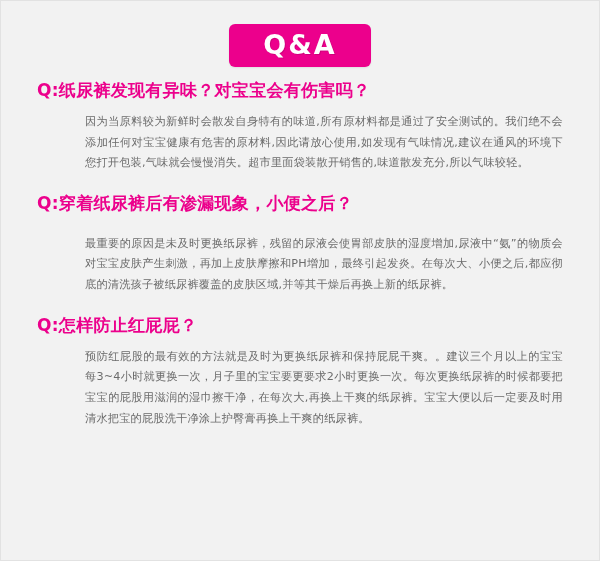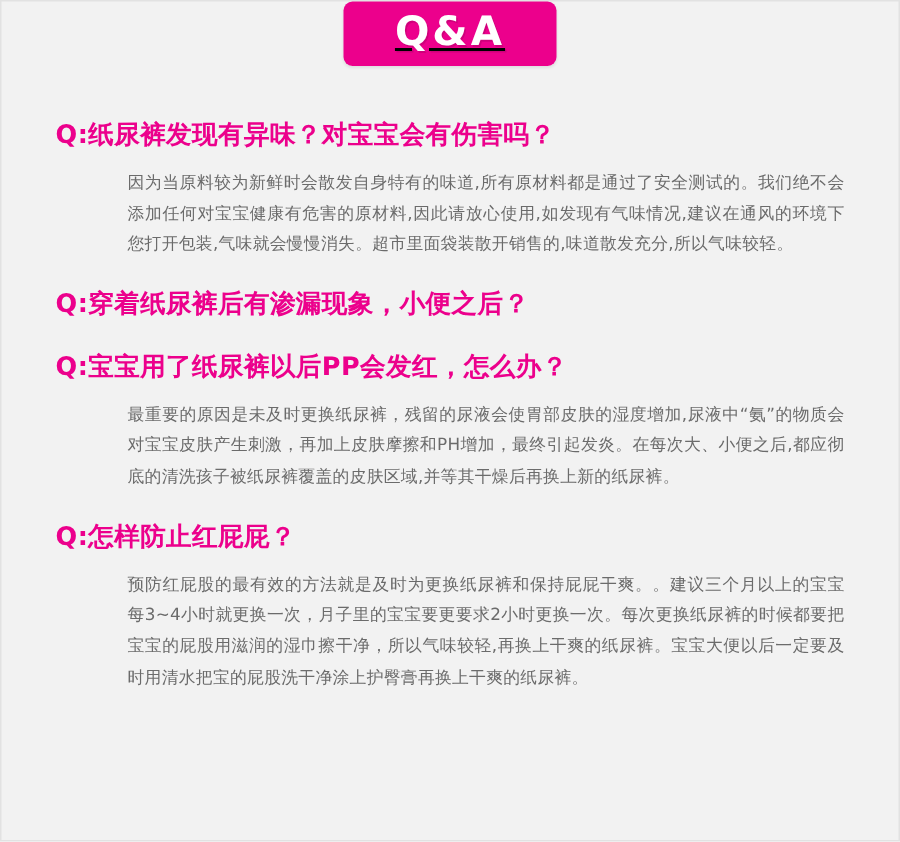--- a/index.html
+++ b/index.html
@@ -18,23 +18,22 @@
     position: relative;
     width: 600px;
     height: 561px;
     background: #f2f2f2;
     border: 1px solid #e2e2e2;
   }
   .header {
     position: relative;
     height: 66px;
     display: flex;
-    align-items: flex-start;
+    align-items: flex-end;
     justify-content: center;
-    text-decoration: underline;
   }
   .qa-badge {
     background: #ec008c;
     color: #ffffff;
     border-radius: 6px;
     padding: 7px 34px 9px 34px;
     display: flex;
     align-items: center;
     justify-content: center;
     box-shadow: 0 1px 2px rgba(0,0,0,0.08);
@@ -89,23 +88,22 @@
     <div class="qa-block">
       <p class="question">Q:纸尿裤发现有异味？对宝宝会有伤害吗？</p>
       <p class="answer">因为当原料较为新鲜时会散发自身特有的味道,所有原材料都是通过了安全测试的。我们绝不会添加任何对宝宝健康有危害的原材料,因此请放心使用,如发现有气味情况,建议在通风的环境下您打开包装,气味就会慢慢消失。超市里面袋装散开销售的,味道散发充分,所以气味较轻。</p>
     </div>
 
     <div class="qa-block">
       <p class="question">Q:穿着纸尿裤后有渗漏现象，小便之后？</p>
     </div>
 
     <div class="qa-block">
-      <p class="question">Q:宝宝用了纸尿裤以后PP会发红，怎么办？</p>
       <p class="answer">最重要的原因是未及时更换纸尿裤，残留的尿液会使胃部皮肤的湿度增加,尿液中“氨”的物质会对宝宝皮肤产生刺激，再加上皮肤摩擦和PH增加，最终引起发炎。在每次大、小便之后,都应彻底的清洗孩子被纸尿裤覆盖的皮肤区域,并等其干燥后再换上新的纸尿裤。</p>
     </div>
 
     <div class="qa-block">
       <p class="question">Q:怎样防止红屁屁？</p>
-      <p class="answer">预防红屁股的最有效的方法就是及时为更换纸尿裤和保持屁屁干爽。。建议三个月以上的宝宝每3~4小时就更换一次，月子里的宝宝要更要求2小时更换一次。每次更换纸尿裤的时候都要把宝宝的屁股用滋润的湿巾擦干净，所以气味较轻,再换上干爽的纸尿裤。宝宝大便以后一定要及时用清水把宝的屁股洗干净涂上护臀膏再换上干爽的纸尿裤。</p>
+      <p class="answer">预防红屁股的最有效的方法就是及时为更换纸尿裤和保持屁屁干爽。。建议三个月以上的宝宝每3~4小时就更换一次，月子里的宝宝要更要求2小时更换一次。每次更换纸尿裤的时候都要把宝宝的屁股用滋润的湿巾擦干净，在每次大,再换上干爽的纸尿裤。宝宝大便以后一定要及时用清水把宝的屁股洗干净涂上护臀膏再换上干爽的纸尿裤。</p>
     </div>
 
   </div>
 </div>
 
 </body></html>

